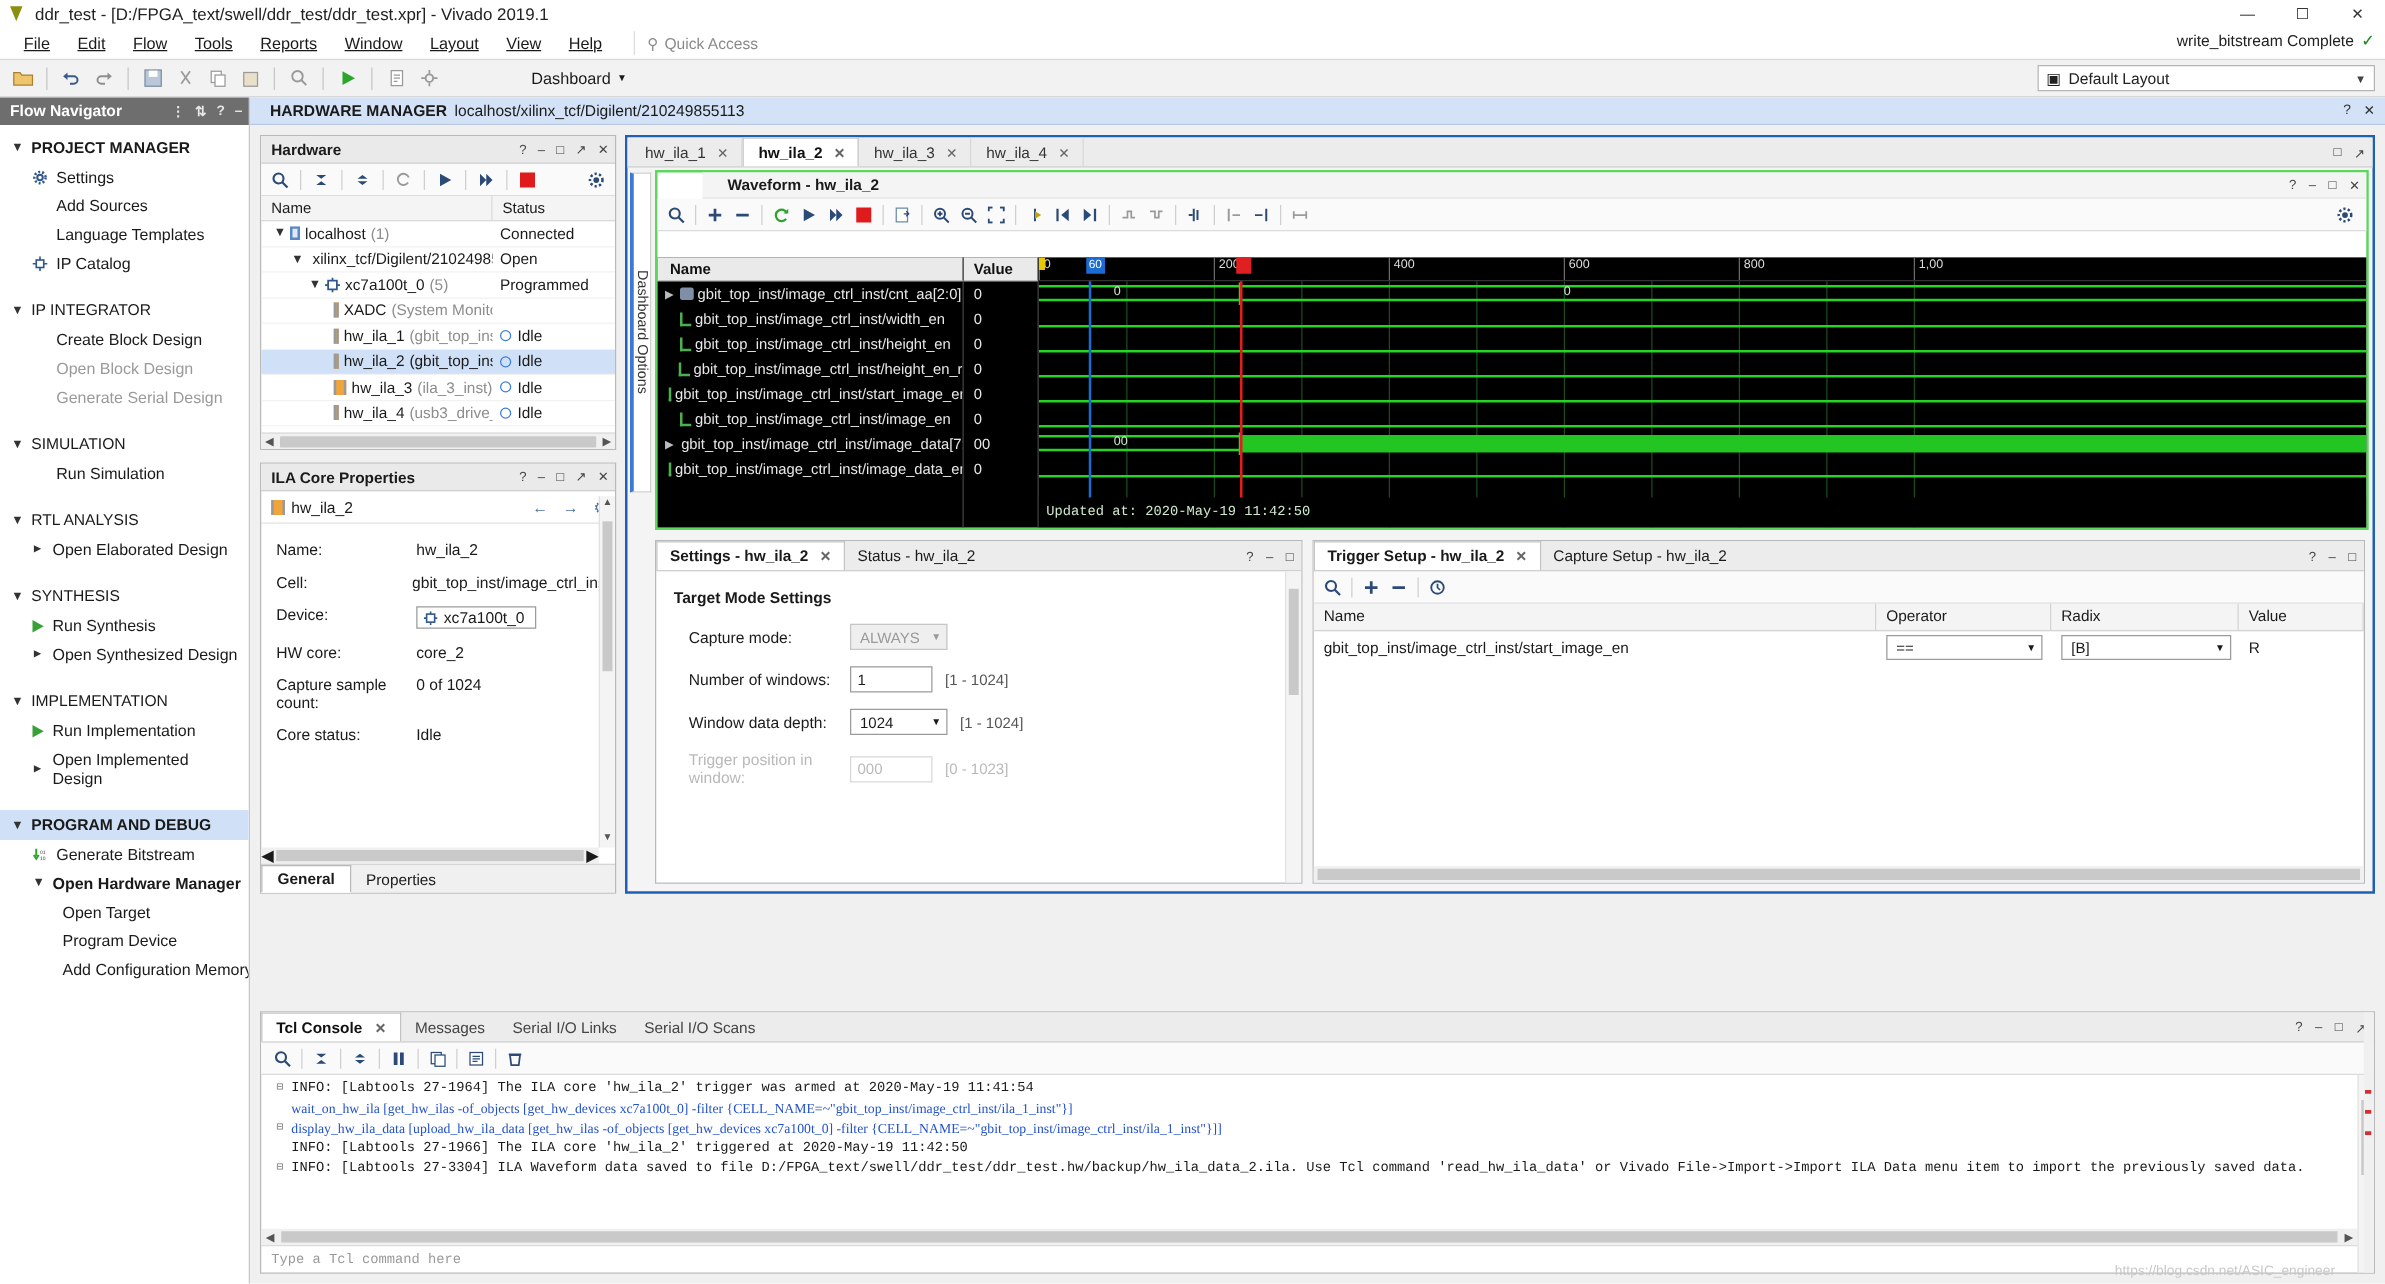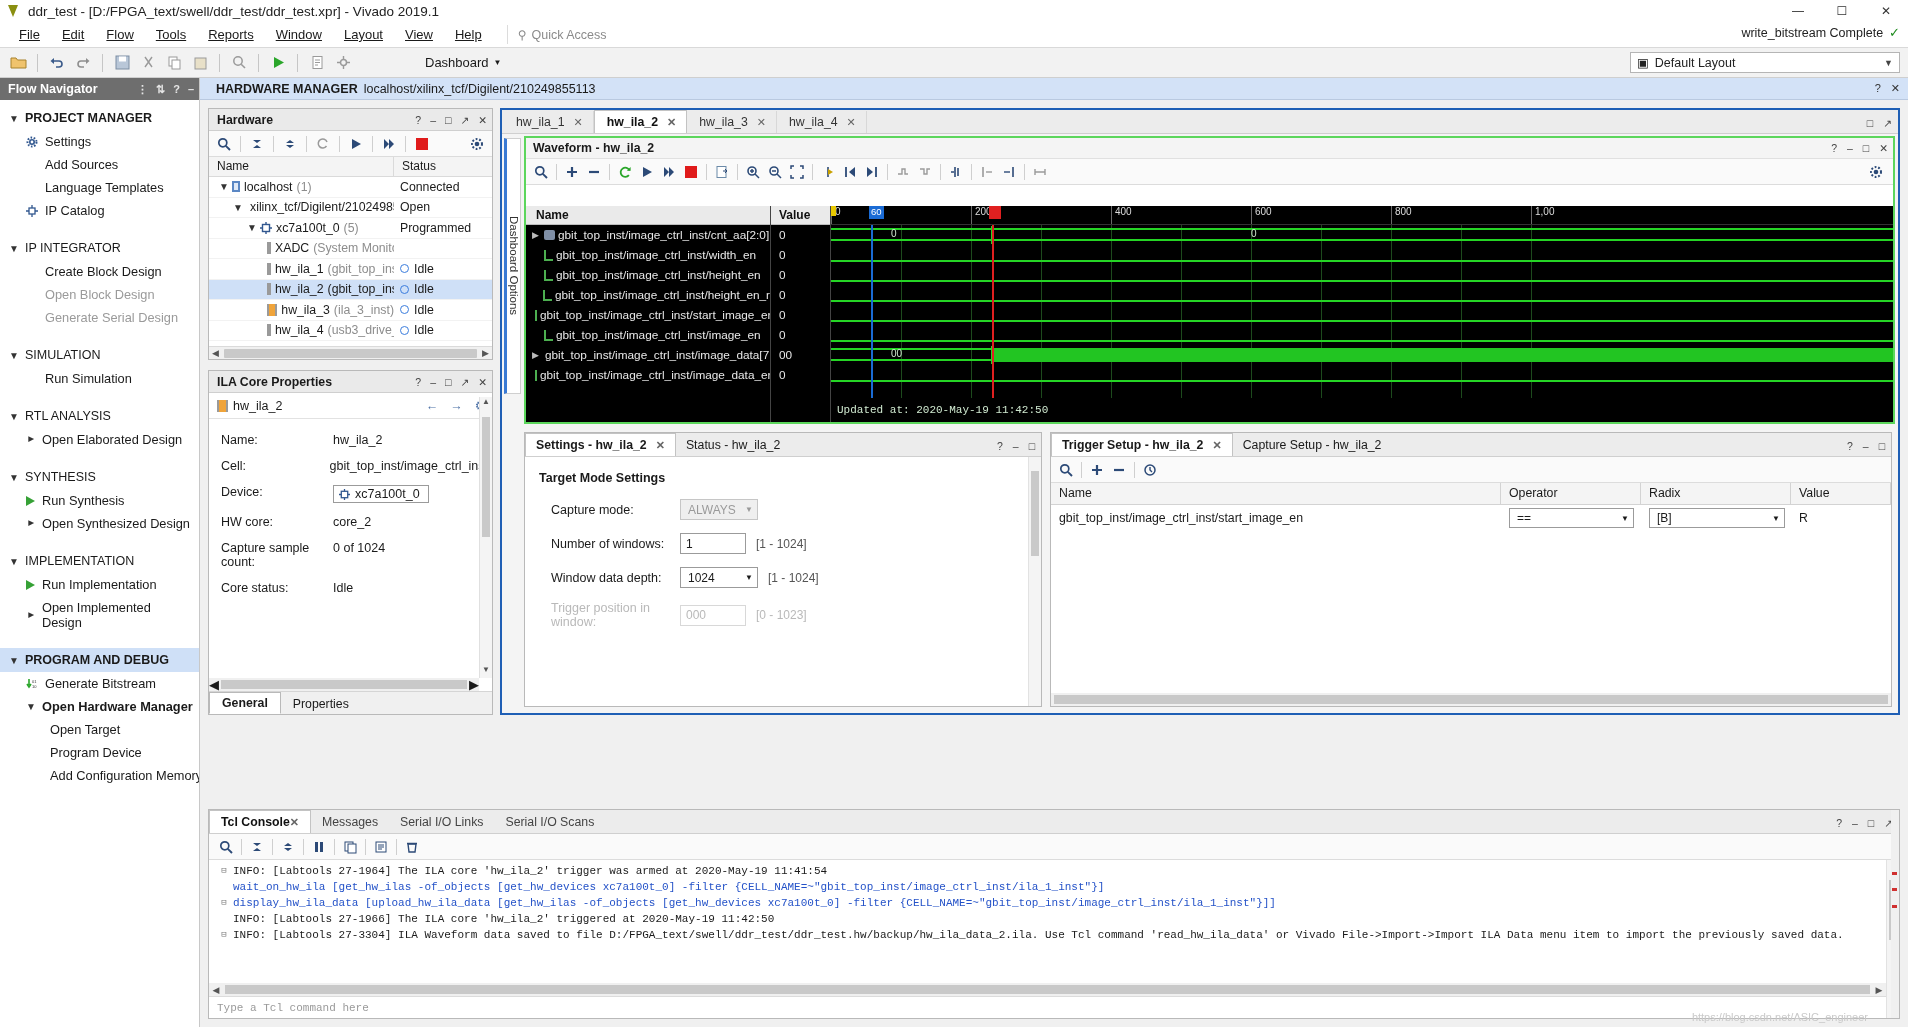--- a/index.html
+++ b/index.html
@@ -155,21 +155,21 @@
 
   .dash-opts {
     position:absolute; left:2px; top:28px; width:17px; height:256px; background:#fff;
     border:1px solid #cfcfcf; border-left:3px solid #3a7ad4;
     writing-mode: vertical-rl; text-orientation: mixed;
     font-size:11.5px; color:#333; display:flex; align-items:center; justify-content:center; padding:3px 0;
   }
 
   
   #wfWin { position:absolute; left:22px; top:26px; right:3px; height:288px; border:2px solid #5cd65c; background:#fff; }
-  .wf-title { height:21px; background:#f4f4f4; display:flex; align-items:center; padding-left:7px; font-size:12.3px; font-weight:bold; position:relative; border-bottom:1px solid #e0e0e0;}
+  .wf-title { height:21px; background:#f4f4f4; display:flex; align-items:center; padding-left:20px; font-size:12.3px; font-weight:bold; position:relative; border-bottom:1px solid #e0e0e0;margin-left:36px;}
   .wf-title .r { position:absolute; right:5px; display:flex; gap:10px; font-size:10.5px; color:#444; font-weight:normal; }
   .wf-tb { height:26px; background:#fafafa; border-bottom:1px solid #dcdcdc; display:flex; align-items:center; padding:0 4px; gap:0px; position:relative;}
   .wf-tb .gear { position:absolute; right:6px; }
   .ilastatus { height:19px; background:#fff; border-bottom:1px solid #cfcfcf; display:flex; align-items:center; padding-left:8px; font-size:12.2px; }
   .wf-grid { position:absolute; left:0; right:0; top:68px; bottom:0; display:flex; }
   .wf-names { width: 245px; background:#000; color:#e8e8e8; border-right:1px solid #444; }
   .wf-values { width: 60px; background:#000; color:#e8e8e8; border-right:1px solid #444;}
   .wf-wave { flex:1; background:#000; position:relative; overflow:hidden;}
   .nmhdr { height:19px; background:#eaeaea; color:#111; font-weight:bold; font-size:12px; display:flex; align-items:center; padding-left:10px; border-bottom:1px solid #bdbdbd;}
   .nrow { height:20px; display:flex; align-items:center; font-size:11.8px; padding-left:6px; gap:3px; white-space:nowrap; overflow:hidden;}
@@ -219,29 +219,29 @@
   .trig-hdr div { padding:3px 0 0 8px; border-right:1px solid #d3d3d3; }
   .c-name{flex:1;} .c-op{width:140px;} .c-rad{width:150px;} .c-val{width:100px;border-right:none;}
   .trig-row { height:26px; display:flex; align-items:center; font-size:12.3px; }
   .trig-row .cell { padding-left:8px; display:flex; align-items:center; }
   .ddl { height:20px;border:1px solid #9b9b9b;background:#fff;display:flex;align-items:center;padding:0 4px 0 7px;font-size:12px;}
   .ddl .cv{margin-left:auto;font-size:8px;}
 
   
   #tcl { position:absolute; left:8px; right:8px; bottom:8px; height: 210px; background:#fff; border:1px solid #b9b9b9; }
   .tcl-tabs { height:24px; background:#ececec; display:flex; align-items:flex-end; position:relative; border-bottom:1px solid #cfcfcf;}
-  .ctab { padding:4px 11px; font-size:12.3px; display:flex; align-items:center; gap:0; color:#444;}
+  .ctab { padding:4px 11px; font-size:12.3px; display:flex; align-items:center; gap:10px; color:#444;}
   .ctab.on { background:#fff; font-weight:bold; color:#111; border-top:1px solid #c3c3c3;border-left:1px solid #c3c3c3;border-right:1px solid #c3c3c3;}
   .tcl-tabs .r { position:absolute; right:6px; bottom:4px; display:flex; gap:10px; font-size:10.5px; color:#444;}
   .tcl-tb { height:26px; background:#fafafa; border-bottom:1px solid #dcdcdc; display:flex; align-items:center; padding:0 6px;}
   .tcl-body { position:absolute; left:0; right:13px; top:50px; bottom:38px; overflow:hidden; padding:5px 0 0 6px; font-family:"Liberation Mono", monospace; font-size:11px;}
   .tline { display:flex; align-items:flex-start; height:16px; white-space:nowrap; }
   .tgut { width:18px; text-align:center; color:#777; font-size:9px;}
   .tinfo { color:#1a1a1a; }
-  .tcmd { color:#2452c8; }
+  .tcmd { color:#2452c8;font-family:Liberation Serif, serif; }
   .tcl-input { position:absolute; left:0; right:13px; bottom:0; height:22px; border-top:1px solid #dcdcdc; display:flex; align-items:center; padding-left:8px; font-family:"Liberation Mono", monospace; font-size:11px; color:#9a9a9a;}
   .tcl-hsc { position:absolute; left:0; right:13px; bottom:22px; height:13px; background:#f0f0f0; display:flex; align-items:center;}
   .tcl-vsc { position:absolute; right:0; top:50px; bottom:0; width:13px; background:#f4f4f4; border-left:1px solid #e2e2e2;}
   .tcl-vsc .thumb{position:absolute;left:2px;right:2px;top:20px;height:60px;background:#c9c9c9;}
   .wm { position:absolute; right:40px; bottom:4px; font-size:11px; color:#c9c9c9; }
   .rt-strip { position:absolute; right:0; top:0; bottom:0; width:8px; background:#f0f0f0;}
   .rt-mark { position:absolute; right:2px; width:5px; height:3px; background:#d03030;}
 </style>
 </head>
 <body>

